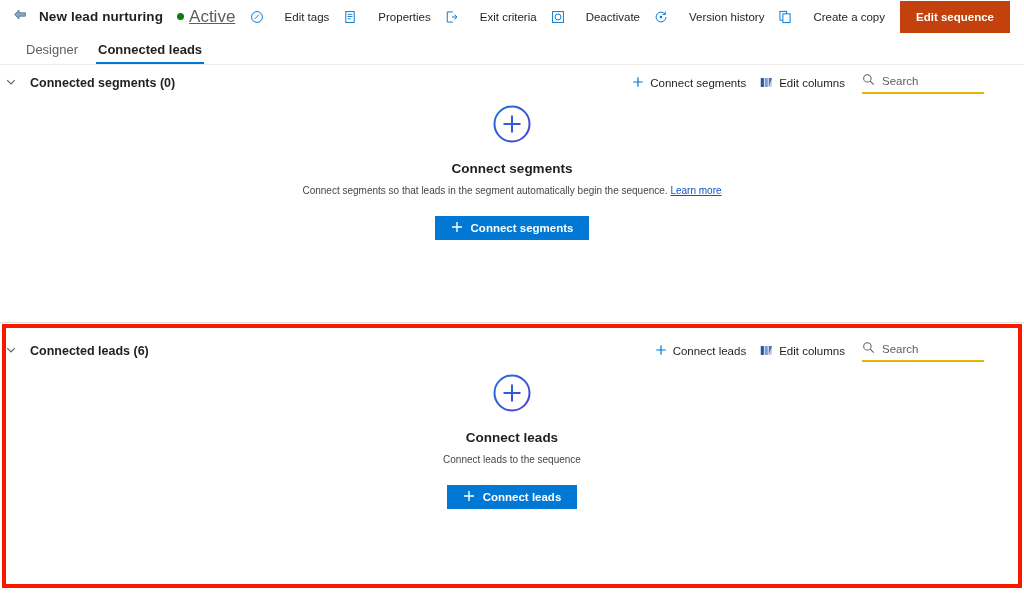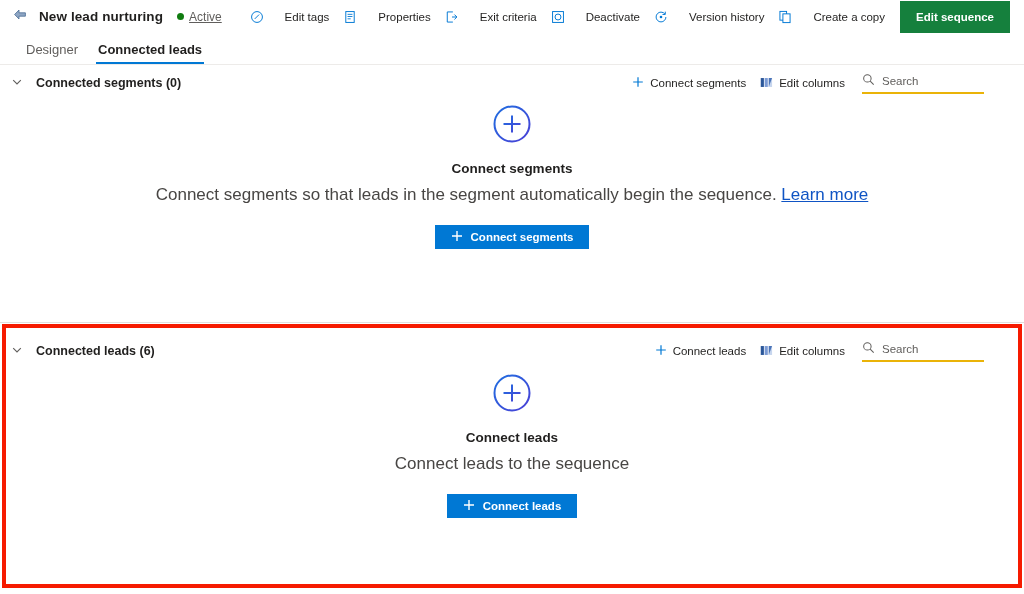--- a/index.html
+++ b/index.html
@@ -27,34 +27,34 @@
     font-size: 13.5px; font-weight: bold; color: #201f1e;
     margin-left: 4px; letter-spacing: 0.1px;
   }
   .status {
     display: flex; align-items: center; gap: 5px; margin-left: 14px;
   }
   .status-dot {
     width: 7px; height: 7px; border-radius: 50%; background: #107c10;
     display: inline-block;
   }
-  .status-label { font-size: 12px; color: #605e5c; text-decoration: underline; }
+  .status-label { font-size: 17px; color: #605e5c; text-decoration: underline; }
 
   .cmd-actions {
     margin-left: auto; display: flex; align-items: center; height: 33px;
     padding-right: 8px;
   }
   .cmd-item {
     display: flex; align-items: center; gap: 21px;
     font-size: 11.5px; color: #201f1e;
     padding: 4px 7px; cursor: pointer; white-space: nowrap;
   }
   .cmd-item svg { display:block; }
   .primary-btn {
-    background: #15803d; color: #ffffff;
+    background: #c2410c; color: #ffffff;
     font-size: 11.5px; font-weight: bold;
     padding: 16px 16px; border: none; cursor: pointer;
     margin-left: 8px; margin-right: 6px;
     height: 25px; display:flex; align-items:center; justify-content:center;
     font-family: "Liberation Sans", sans-serif;
   }
 
   
   .tabs {
     position: absolute; left: 0; top: 33px; width: 1024px; height: 32px;
@@ -67,21 +67,21 @@
   }
   .tab.active { color: #201f1e; font-weight: bold; text-align: center; }
   .tab.active::after {
     content: ""; position: absolute; left: 8px; right: 8px; bottom: 0;
     height: 2px; background: #0078d4;
   }
 
   
   .section { position: absolute; left: 0; width: 1024px; background:#fff; }
   .section-header {
-    display: flex; align-items: center; height: 34px; padding-left: 6px;
+    display: flex; align-items: center; height: 34px; 
   }
   .chev {
     width: 22px; height: 22px; display:flex; align-items:center;
     justify-content:center; cursor: pointer; color:#605e5c;
   }
   .section-title {
     font-size: 12.5px; font-weight: bold; color: #201f1e; margin-left: 8px;
   }
   .section-actions {
     margin-left: auto; display: flex; align-items: center; padding-right: 40px;
@@ -106,21 +106,21 @@
   
   .empty {
     display: flex; flex-direction: column; align-items: center;
     text-align: center;
   }
   .plus-circle { margin-bottom: 13px; }
   .empty-title {
     font-size: 13.5px; font-weight: bold; color: #201f1e; margin-bottom: 9px;
   }
   .empty-desc {
-    font-size: 17px; color: #484644; margin-bottom: 20px;
+    font-size: 10px; color: #484644; margin-bottom: 20px;
   }
   .empty-desc a { color: #0f54c4; text-decoration: underline; }
   .empty-btn {
     background: #0078d4; color: #fff; border: none; cursor: pointer;
     font-size: 11.5px; font-weight: bold;
     padding: 0 16px; height: 24px;
     display: inline-flex; align-items: center; gap: 8px;
     font-family: "Liberation Sans", sans-serif;
   }
 

